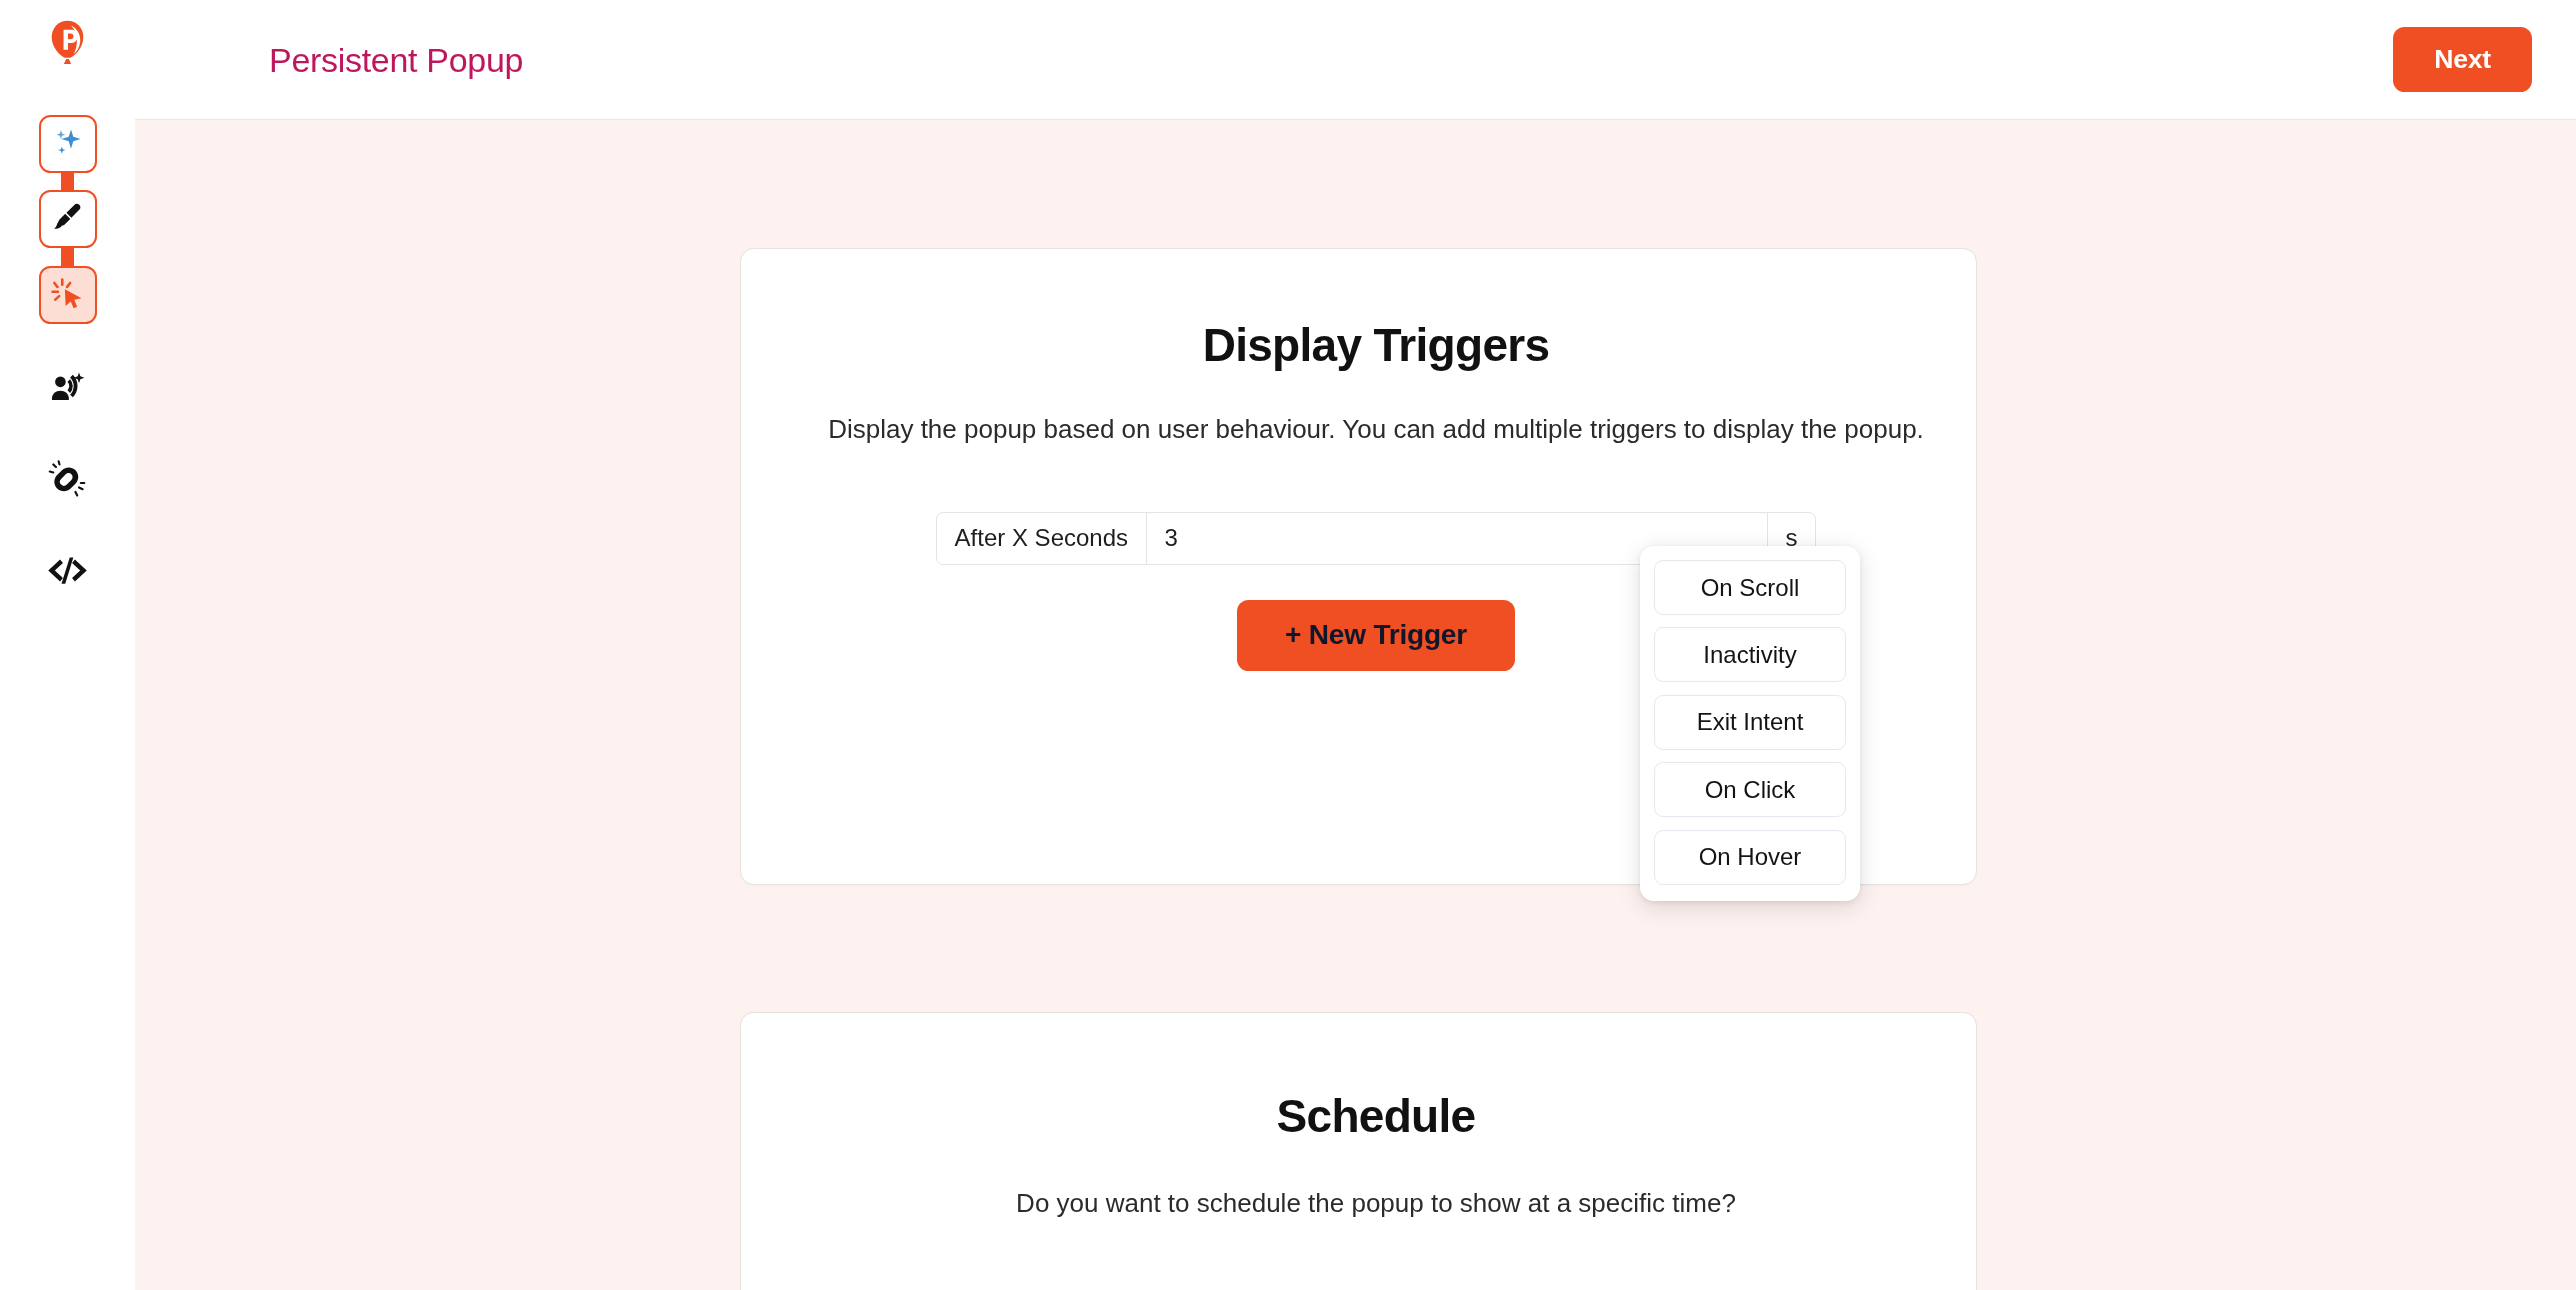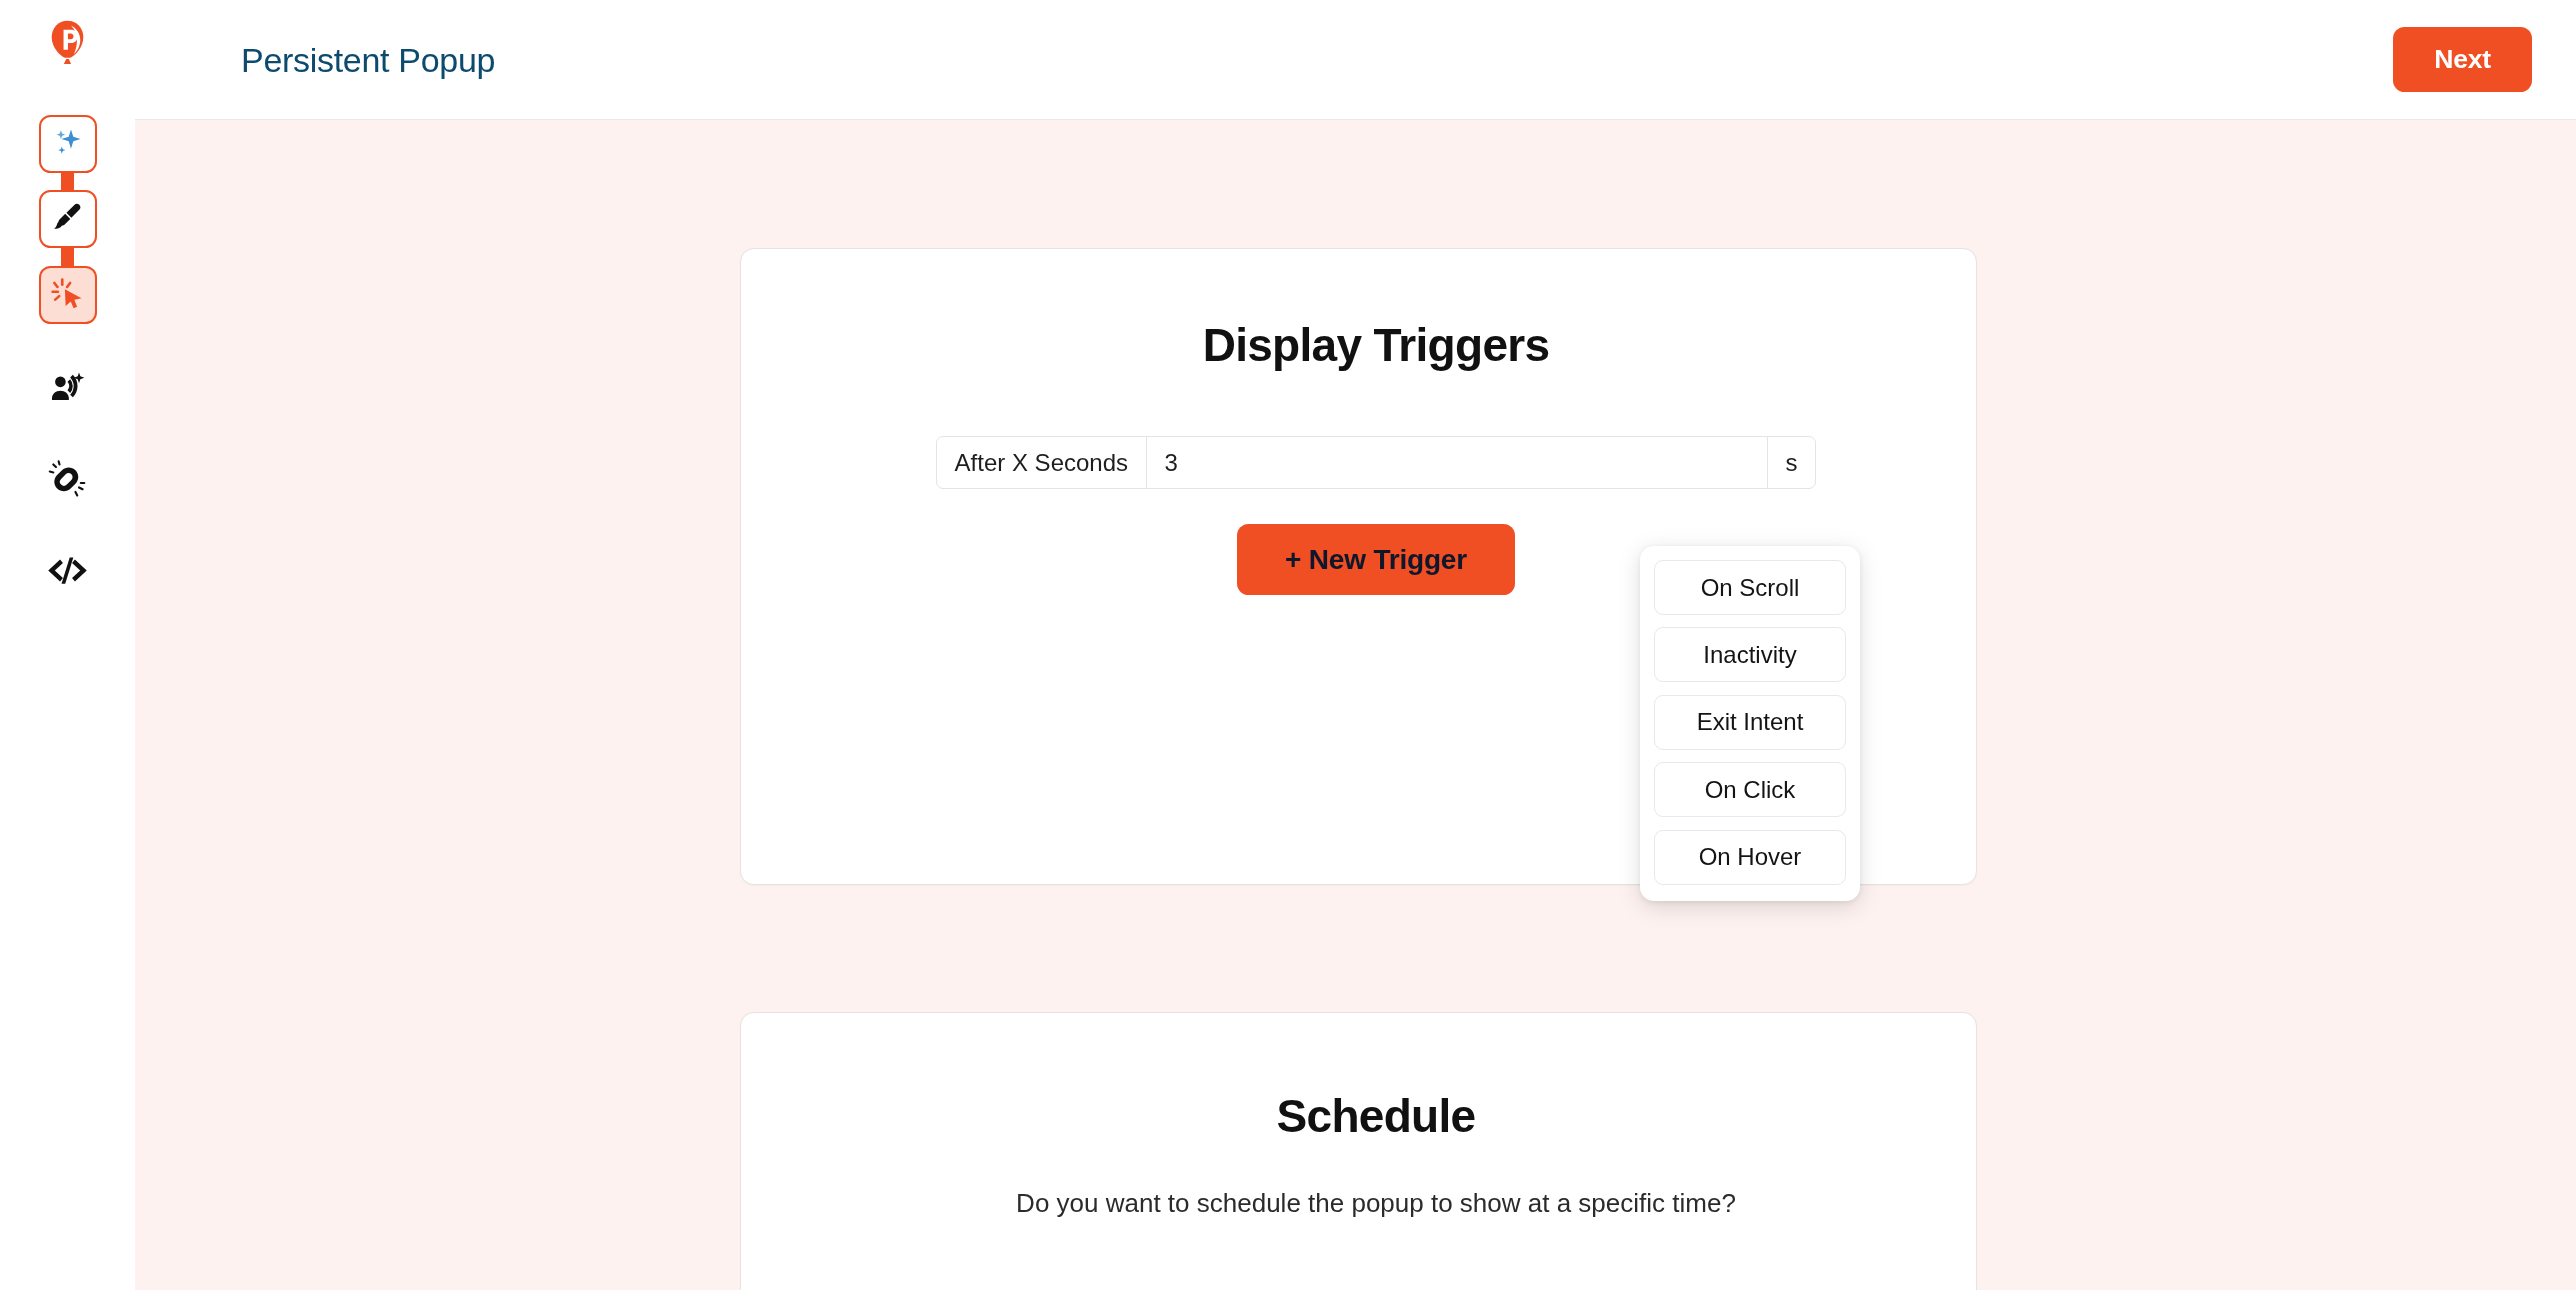--- a/index.html
+++ b/index.html
@@ -27,23 +27,24 @@
     height: 120px;
     background: #ffffff;
     border-bottom: 0.9px solid #ece7e6;
     display: flex;
     align-items: center;
     padding: 0 44px 0 106px;
   }
   .page-title {
     font-size: 34px;
     font-weight: 400;
-    color: #0c4a6e;
+    color: #be185d;
     letter-spacing: -0.3px;
     line-height: 1;
+    margin-left: 28px;
   }
   .header-spacer { flex: 1 1 auto; }
   .next-btn {
     background: #f04e23;
     color: #ffffff;
     font-size: 26.6px;
     font-weight: 700;
     border: none;
     border-radius: 11.5px;
     padding: 17px 41px;
@@ -355,20 +356,21 @@
   <div class="header">
     <div class="page-title">Persistent Popup</div>
     <div class="header-spacer"></div>
     <button class="next-btn">Next</button>
   </div>
 
   <div class="canvas">
 
     <div class="card" id="card-triggers">
       <div class="card-title">Display Triggers</div>
+      <div class="card-desc">Display the popup based on user behaviour. You can add multiple triggers to display the popup.</div>
 
       <div class="trigger-row">
         <div class="input-group">
           <div class="ig-label">After X Seconds</div>
           <input class="ig-input" type="text" value="3" style="">
           <div class="ig-suffix">s</div>
         </div>
       </div>
 
       <div class="new-trigger-wrap">

